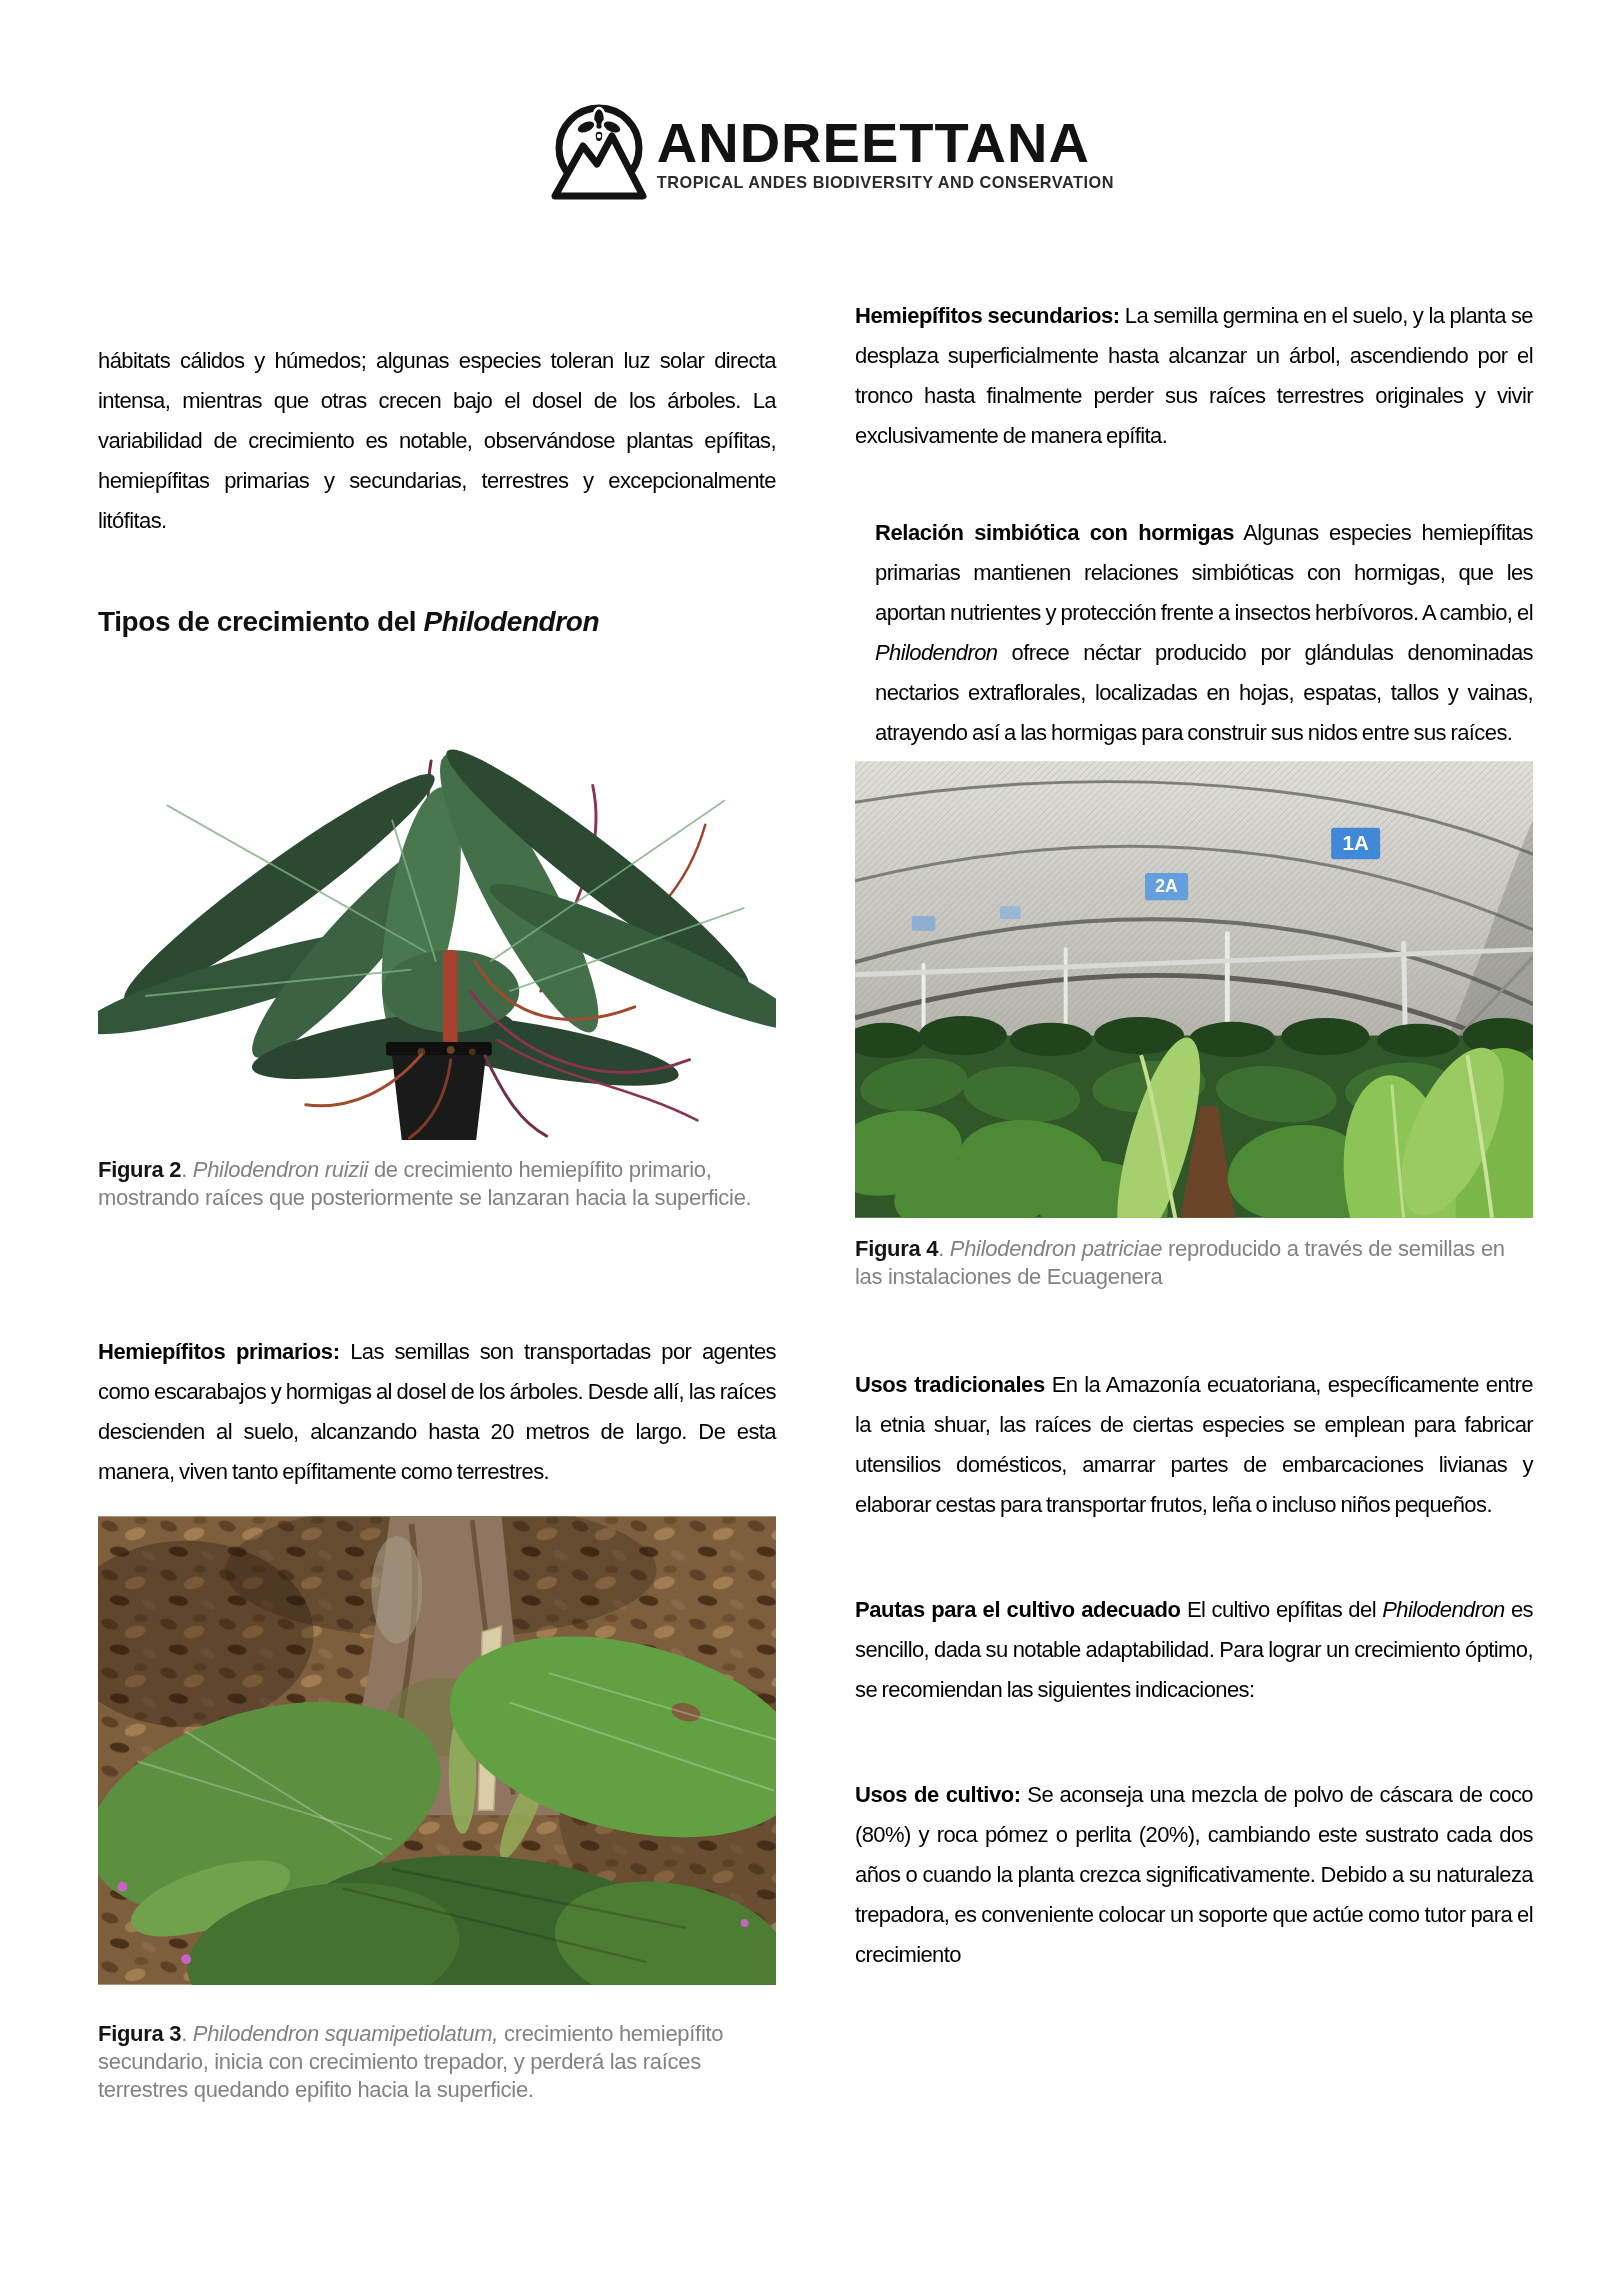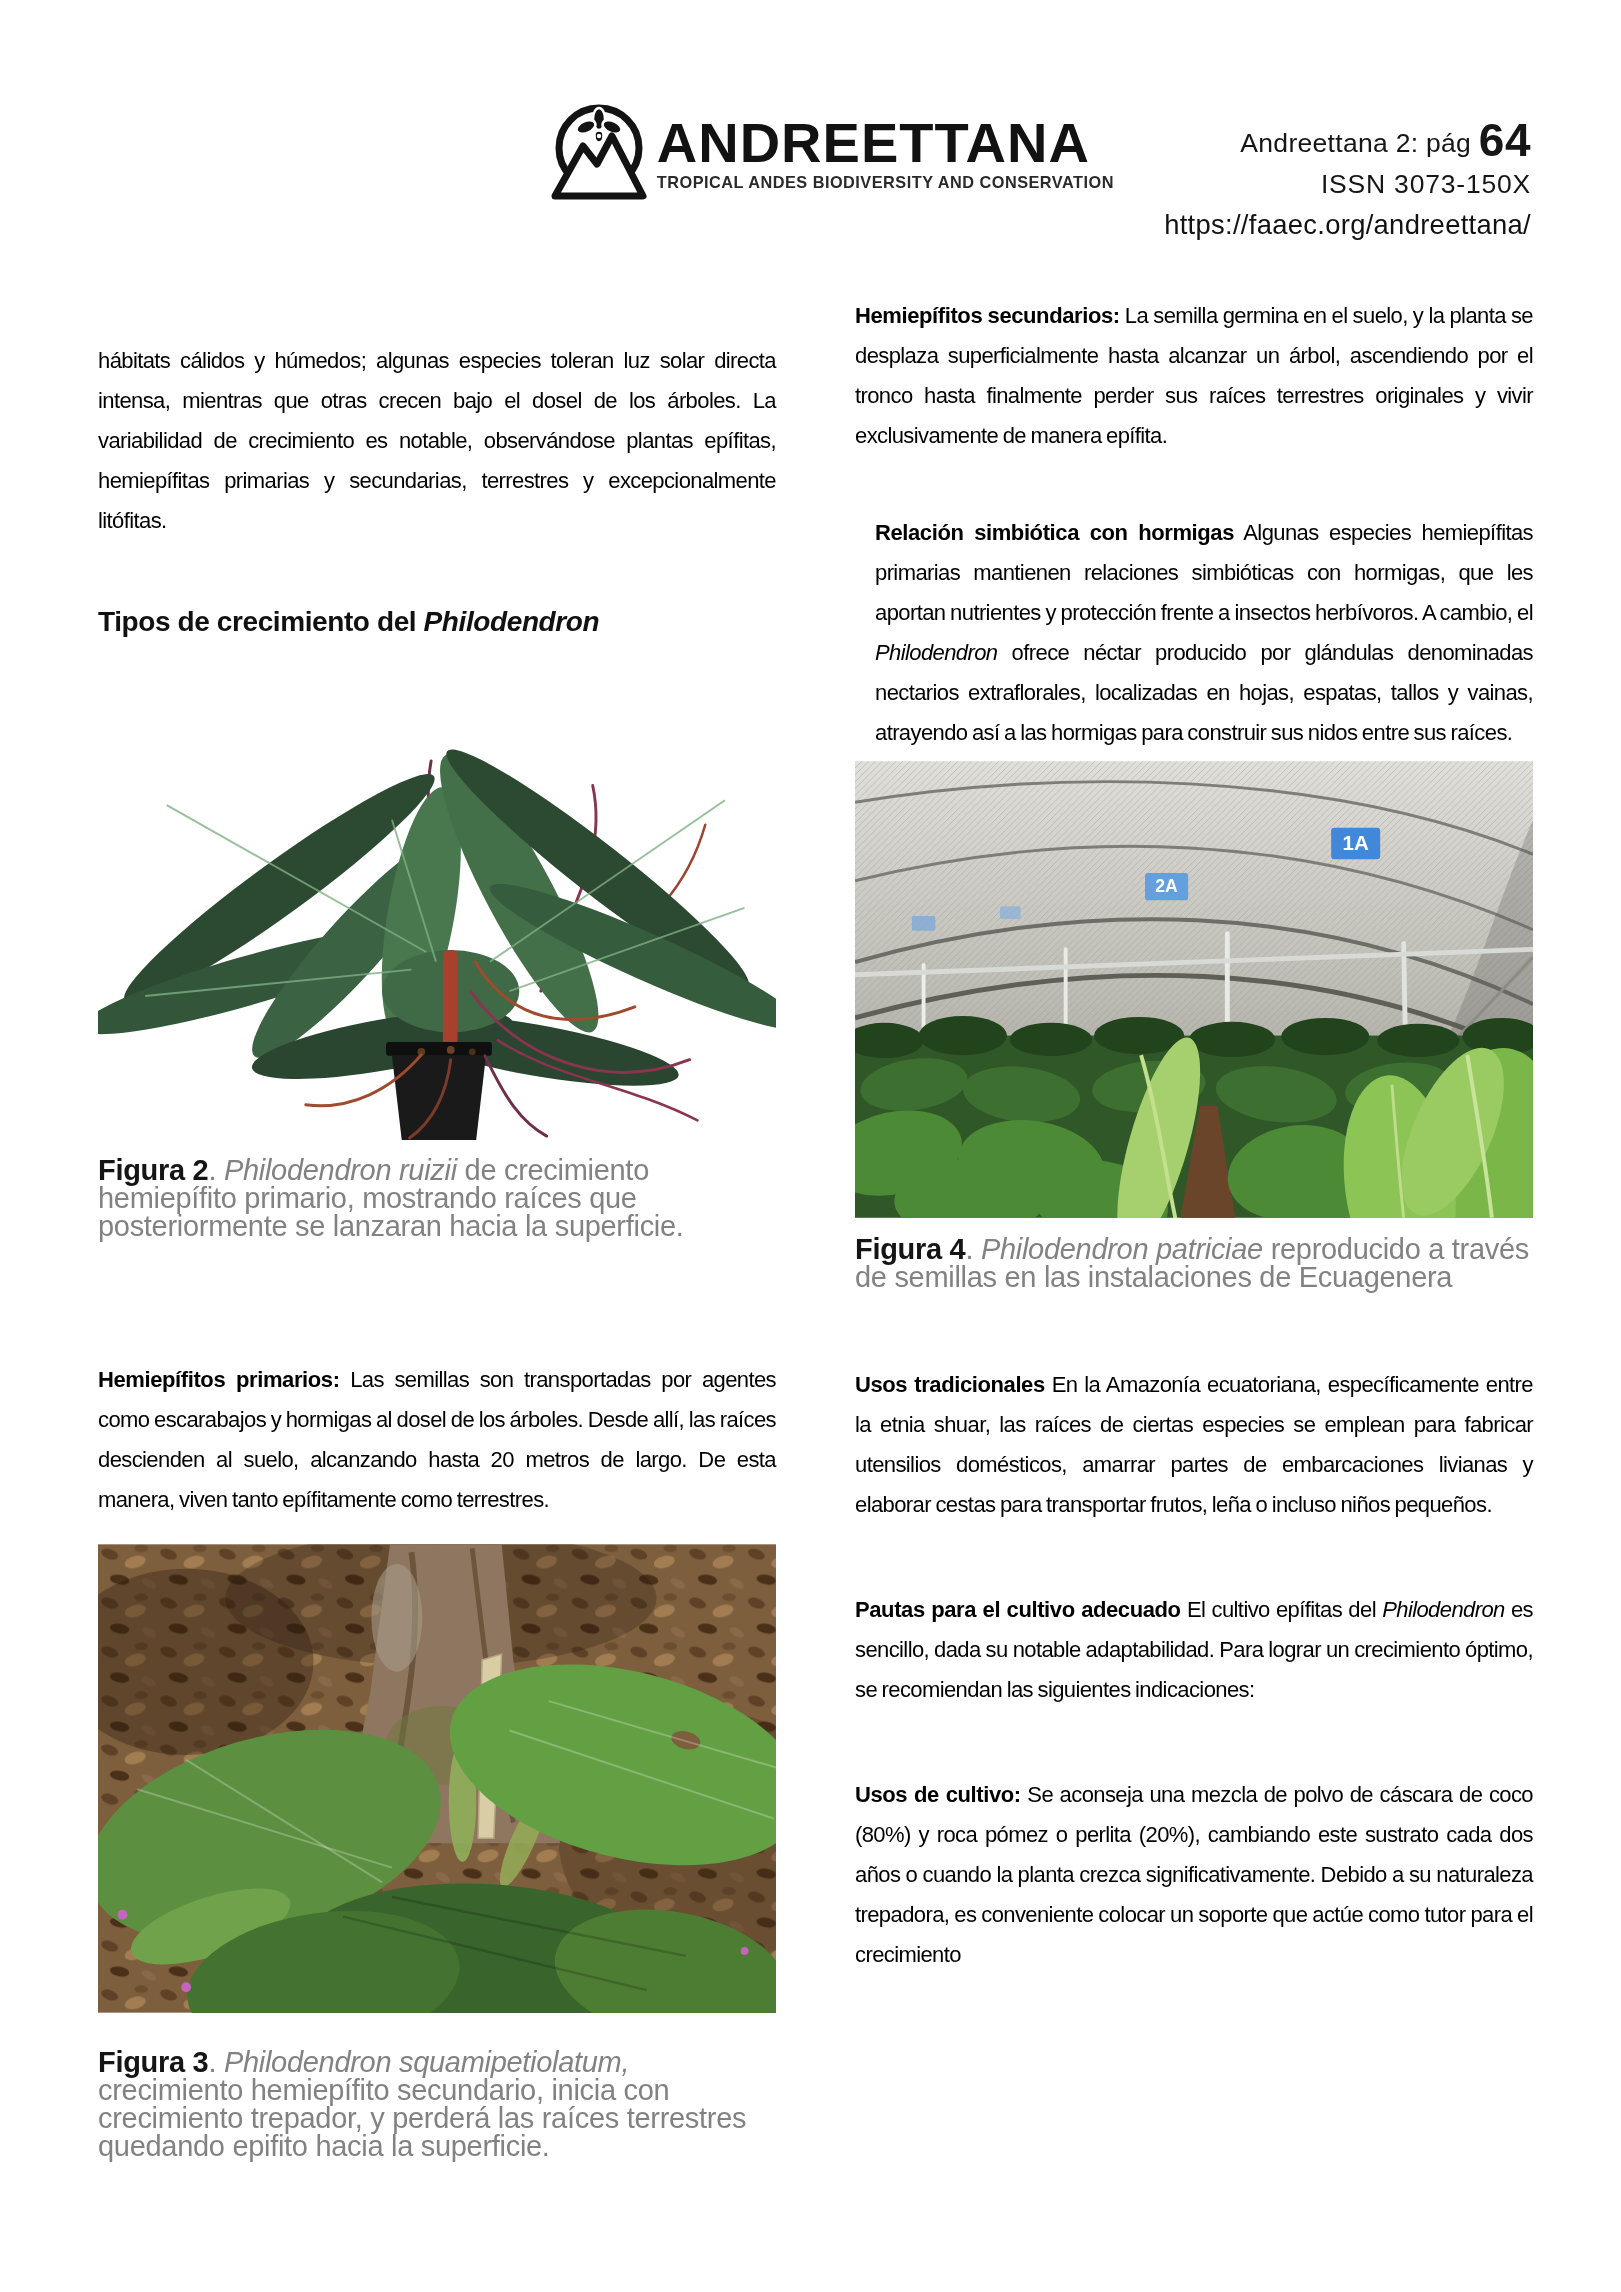--- a/index.html
+++ b/index.html
@@ -21,21 +21,21 @@
   
   .col { position:absolute; width:678px; }
   .col-left  { left:98px; top:341px; }
   .col-right { left:855px; top:296px; }
   .body-para { margin:0; font-size:22px; line-height:40px; text-align:justify; letter-spacing:-0.6px; word-spacing:-1px; color:#000000; }
   .lead { font-weight:800; letter-spacing:-0.4px; }
   .genus { font-style:italic; }
   .section-heading { margin:0; font-size:28px; line-height:39px; font-weight:800; letter-spacing:-0.4px; color:#111; }
   .figure { display:block; margin:0; }
   .figure svg { display:block; }
-  .caption { margin:0; font-size:29px; line-height:28px; color:#828282; letter-spacing:-0.3px; text-align:left; }
+  .caption { margin:0; font-size:22px; line-height:28px; color:#828282; letter-spacing:-0.3px; text-align:left; }
   .caption .fig-label { color:#151515; font-weight:800; }
   .caption .species { font-style:italic; }
   
   .mt-heading   { margin-top:61px; }
   .mt-fig2      { margin-top:27.4px; }
   .mt-cap2      { margin-top:15.7px; }
   .mt-hemi1     { margin-top:120px; }
   .mt-fig3      { margin-top:23.5px; }
   .mt-cap3      { margin-top:35px; }
   .mt-relacion  { margin-top:57px;margin-left:20px; }
@@ -62,25 +62,20 @@
       <circle cx="50" cy="42" r="2.2" fill="#ffffff" stroke="none"></circle>
       <path d="M6,102 L34,52 L48,70 L63,42 L94,102 Z" fill="#ffffff" stroke="#131313" stroke-width="7" stroke-linejoin="round"></path>
       <path d="M34,52 L41,61" stroke="#131313" stroke-width="4" fill="none"></path>
     </svg>
     <div class="logo-text">
       <div class="logo-title">ANDREETTANA</div>
       <div class="logo-tagline">TROPICAL ANDES BIODIVERSITY AND CONSERVATION</div>
     </div>
   </div>
 
-  <div class="header-meta">
-    <div class="meta-issue"><span>Andreettana 2: pág </span><span class="meta-pagenum">64</span></div>
-    <div class="meta-issn">ISSN 3073-150X</div>
-    <div><a class="meta-url" href="#">https://faaec.org/andreettana/</a></div>
-  </div>
 
   <div class="col col-left">
 
     <p class="body-para">hábitats cálidos y húmedos; algunas especies toleran luz solar directa intensa, mientras que otras crecen bajo el dosel de los árboles. La variabilidad de crecimiento es notable, observándose plantas epífitas, hemiepífitas primarias y secundarias, terrestres y excepcionalmente litófitas.</p>
 
     <h2 class="section-heading mt-heading"><span>Tipos de crecimiento del </span><span class="genus">Philodendron</span></h2>
 
     <figure class="figure mt-fig2">
       <svg width="678" height="472" viewBox="0 0 692 482" role="img" aria-label="Philodendron ruizii plant with long narrow dark green leaves radiating from a black nursery pot, thin reddish-purple aerial roots dangling, white background">
         <rect x="0" y="0" width="692" height="482" fill="#ffffff"></rect>

